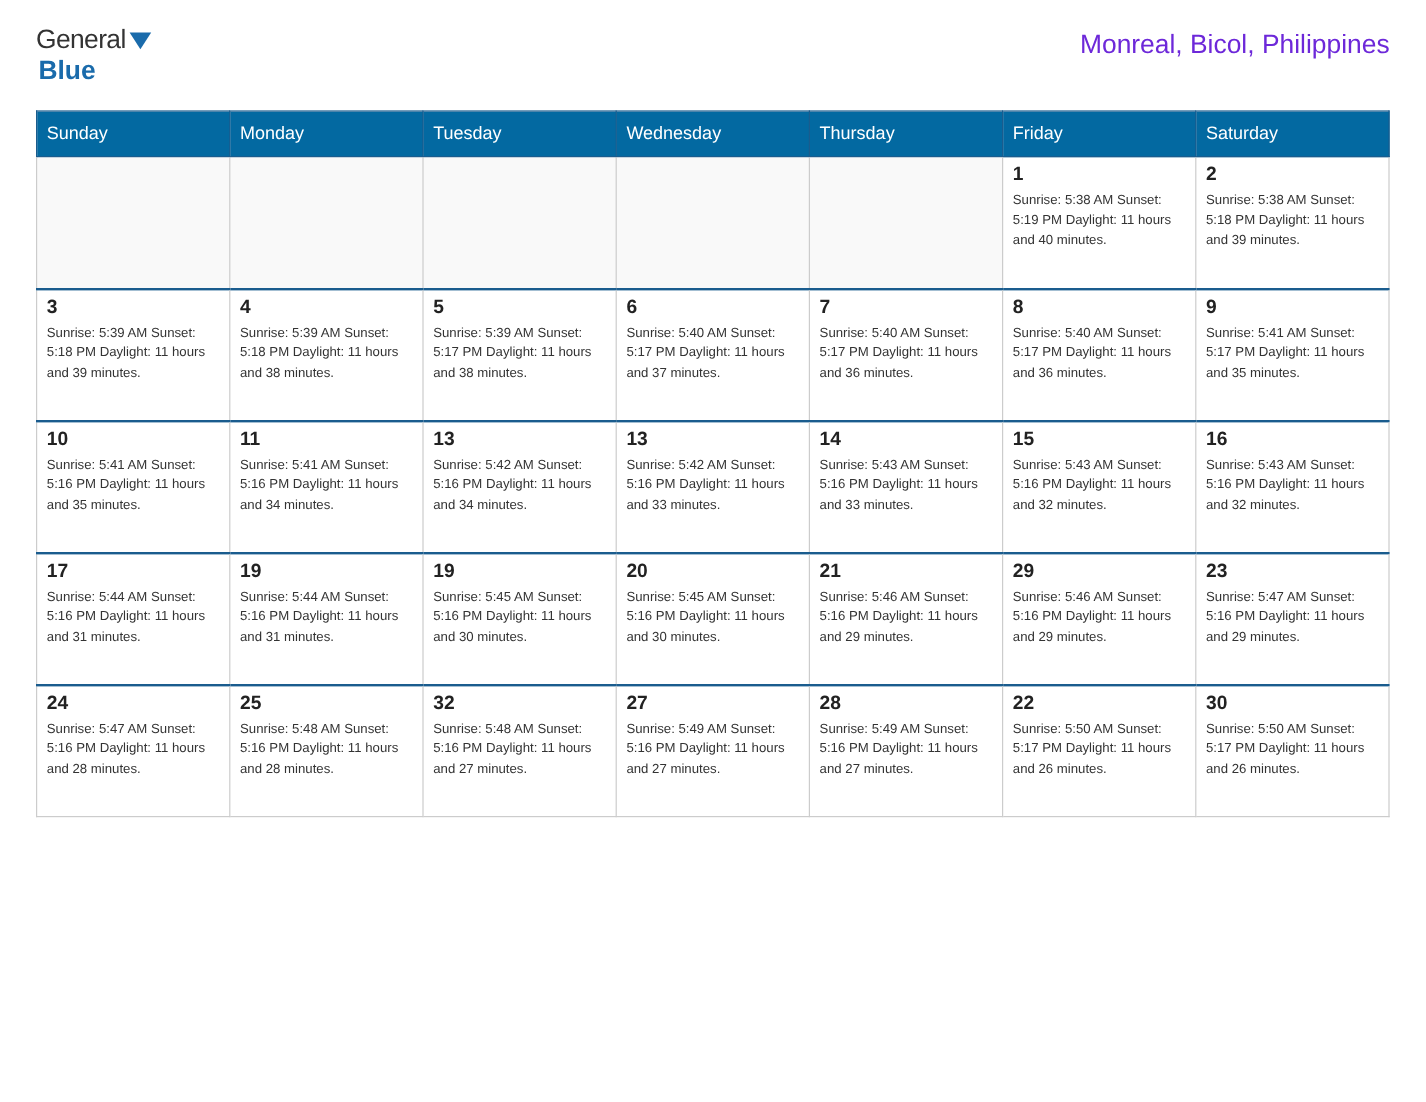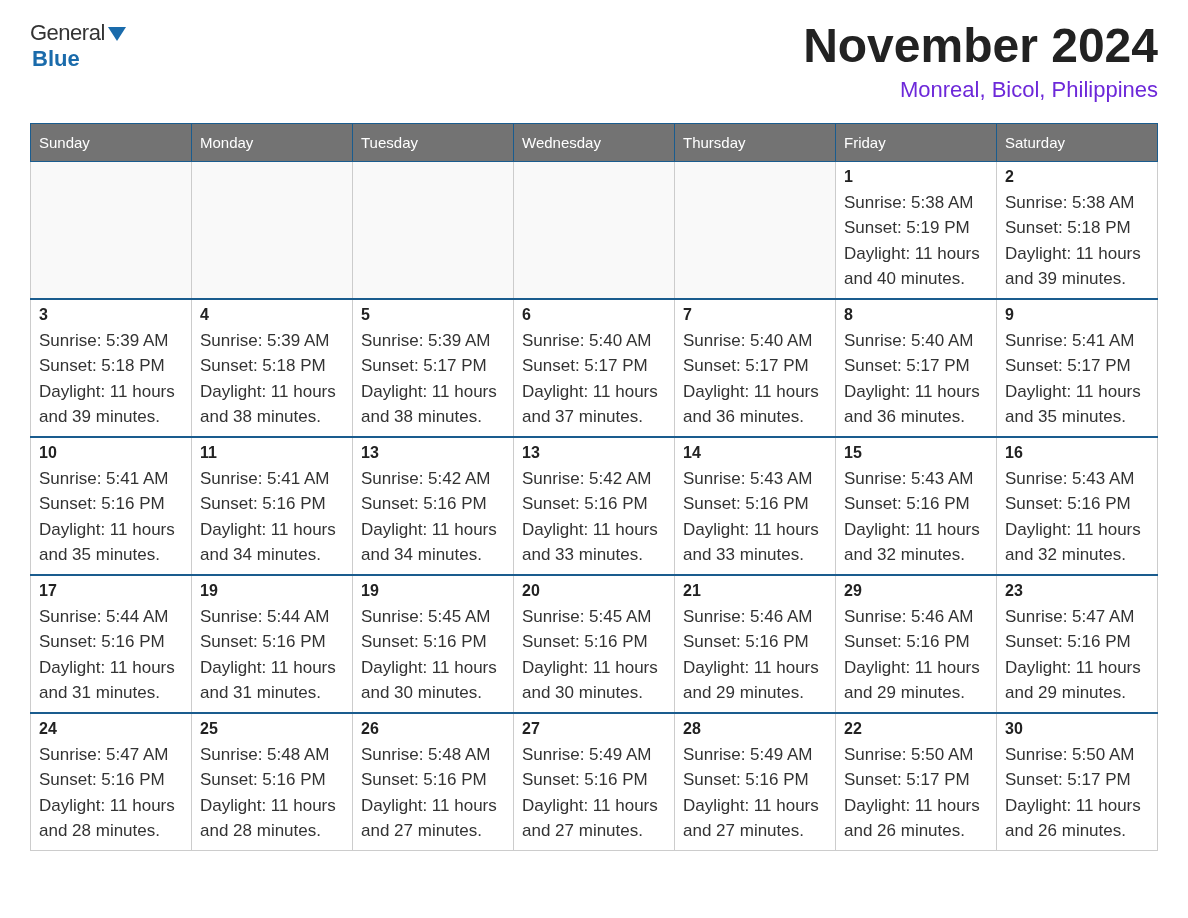--- a/index.html
+++ b/index.html
@@ -45,21 +45,21 @@
       font-size: 22px;
       color: #6d28d9;
       margin-top: 4px;
     }
     .calendar {
       width: 100%;
       border-collapse: collapse;
       border: 1.5px solid #aaa;
     }
     .calendar th {
-      background-color: #737373;
+      background-color: #0369a1;
       color: #fff;
       padding: 10px 8px;
       font-size: 15px;
       font-weight: normal;
       text-align: left;
       border: 1px solid #1a5c8e;
     }
     .calendar td {
       vertical-align: top;
       padding: 6px 8px;
@@ -69,21 +69,21 @@
       height: 110px;
     }
     .day-num {
       font-size: 16px;
       font-weight: bold;
       color: #222;
       display: block;
       margin-bottom: 4px;
     }
     .day-info {
-      font-size: 17px;
+      font-size: 11px;
       color: #333;
       line-height: 1.5;
     }
     .empty-cell {
       background: #f9f9f9;
     }
     .row-divider td {
       border-top: 2px solid #1a5c8e;
     }
     .logo-line1 {
@@ -111,21 +111,20 @@
   <div class="logo">
     <div class="logo-line1">
       <span class="logo-general">General</span>
       <span class="triangle-icon"></span>
     </div>
     <div class="logo-line2">
       <span class="logo-blue">Blue</span>
     </div>
   </div>
   <div class="title-block">
-    <div class="month-title">November 2024</div>
     <div class="location-title">Monreal, Bicol, Philippines</div>
   </div>
 </div>
 
 <table class="calendar">
   <thead>
     <tr>
     <th>Sunday</th>
         <th>Monday</th>
         <th>Tuesday</th>
@@ -319,21 +318,21 @@
 and 28 minutes.</div>
         </td>
         <td>
           <span class="day-num">25</span>
           <div class="day-info">Sunrise: 5:48 AM
 Sunset: 5:16 PM
 Daylight: 11 hours
 and 28 minutes.</div>
         </td>
         <td>
-          <span class="day-num">26</span>
+          <span class="day-num">32</span>
           <div class="day-info">Sunrise: 5:48 AM
 Sunset: 5:16 PM
 Daylight: 11 hours
 and 27 minutes.</div>
         </td>
         <td>
           <span class="day-num">27</span>
           <div class="day-info">Sunrise: 5:49 AM
 Sunset: 5:16 PM
 Daylight: 11 hours

